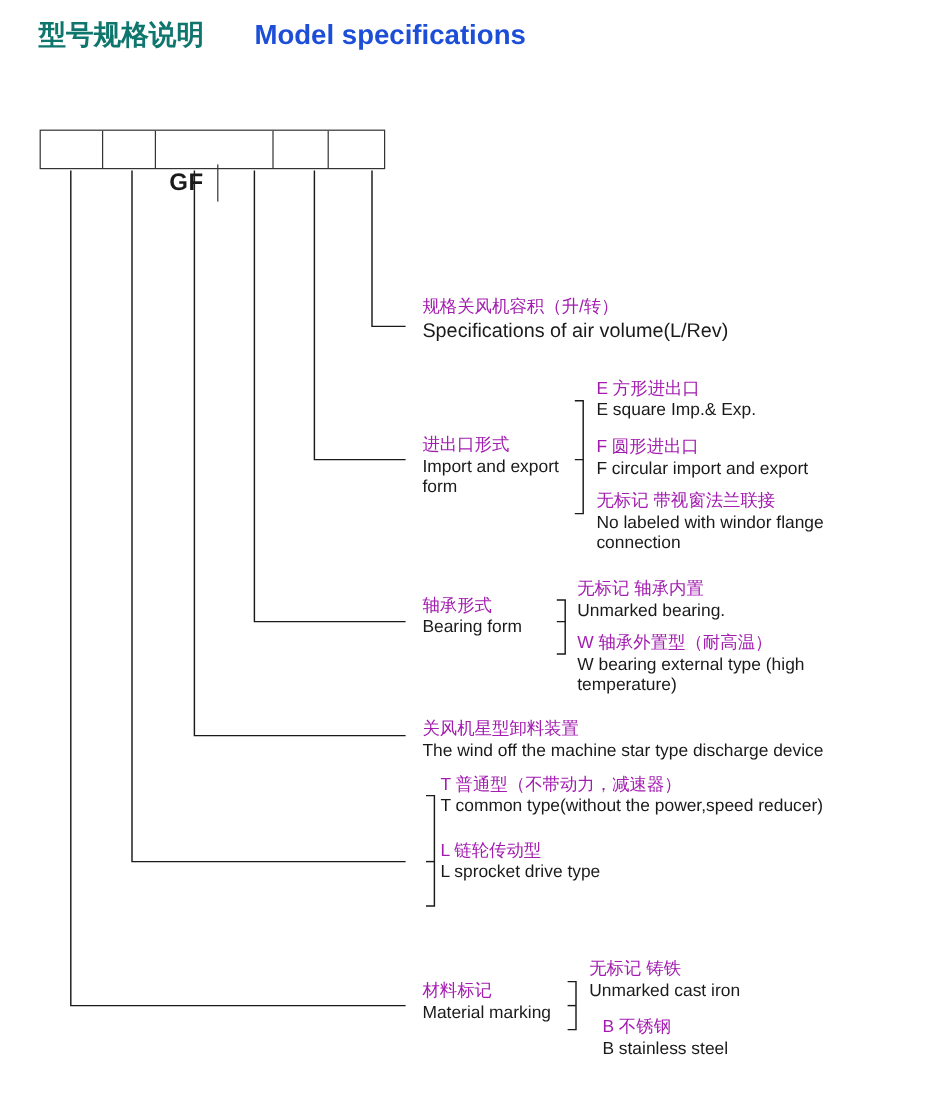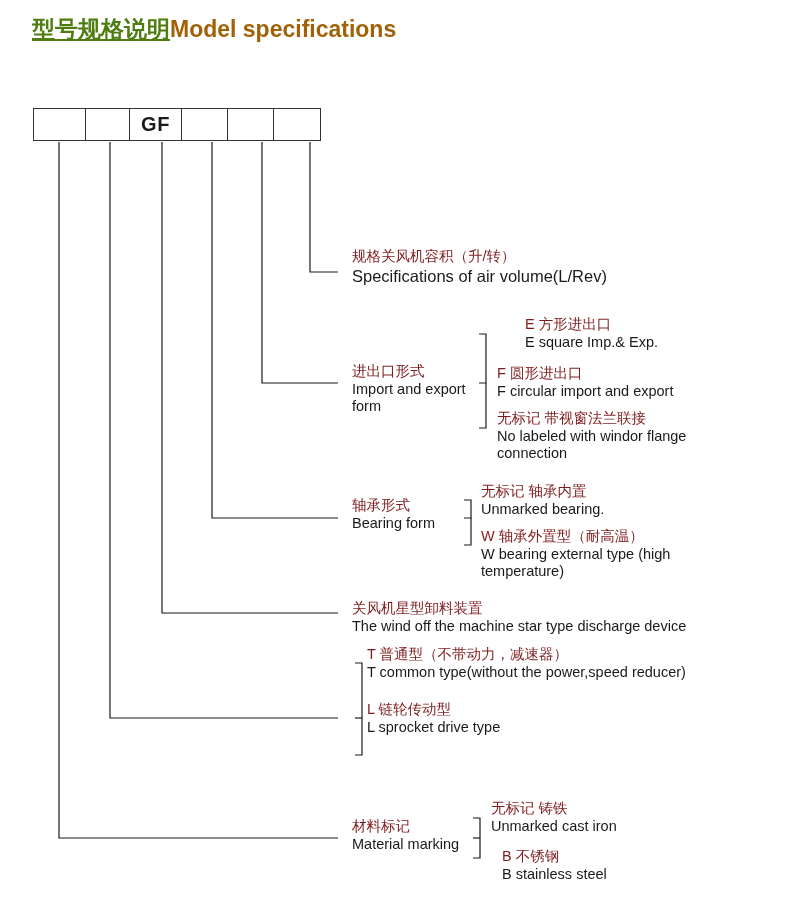--- a/index.html
+++ b/index.html
@@ -24,22 +24,22 @@
 
   
   .title {
     position: absolute;
     left: 32px;
     top: 14px;
     font-size: 23px;
     font-weight: bold;
     white-space: nowrap;
   }
-  .title .cn { color: #4d7c0f; text-decoration: underline; }
-  .title .en { color: #a16207; }
+  .title .cn { color: #0f766e; }
+  .title .en { color: #1d4ed8; margin-left: 42px; }
 
   
   .boxrow {
     position: absolute;
     left: 33px;
     top: 108px;
     display: flex;
     border: 1px solid #333;
     height: 33px;
     box-sizing: border-box;
@@ -52,21 +52,21 @@
     display: flex;
     align-items: center;
     justify-content: center;
     font-size: 20px;
     font-weight: bold;
     letter-spacing: 0.5px;
   }
   .boxcell:last-child { border-right: none; }
   .w-a { width: 52px; }
   .w-b { width: 44px; }
-  .w-c { width: 52px; }
+  .w-c { width: 52px; margin-top: 28px; }
   .w-d { width: 46px; }
   .w-e { width: 46px; }
   .w-f { width: 46px; }
 
   
   svg.lines {
     position: absolute;
     left: 0; top: 0;
     width: 789px;
     height: 916px;
@@ -74,21 +74,21 @@
   }
 
   
   .lbl {
     position: absolute;
     line-height: 1.22;
     white-space: nowrap;
   }
   .cn-t {
     font-size: 14.5px;
-    color: #7f1d1d;
+    color: #a21caf;
   }
   .en-t {
     font-size: 14.5px;
     color: #1a1a1a;
   }
   .big-en {
     font-size: 16.5px;
   }
   .wrap2 { white-space: normal; }
 </style>
@@ -142,21 +142,21 @@
   <div class="lbl" style="left:352px; top:248px;">
     <div class="cn-t">规格关风机容积（升/转）</div>
     <div class="en-t big-en">Specifications of air volume(L/Rev)</div>
   </div>
 
   <div class="lbl" style="left:352px; top:363px;">
     <div class="cn-t">进出口形式</div>
     <div class="en-t wrap2" style="width:120px;">Import and export form</div>
   </div>
 
-  <div class="lbl" style="left:497px; top:316px;margin-left:28px;">
+  <div class="lbl" style="left:497px; top:316px;">
     <div class="cn-t">E 方形进出口</div>
     <div class="en-t">E square Imp.&amp; Exp.</div>
   </div>
   <div class="lbl" style="left:497px; top:365px;">
     <div class="cn-t">F 圆形进出口</div>
     <div class="en-t">F circular import and export</div>
   </div>
   <div class="lbl" style="left:497px; top:410px;">
     <div class="cn-t">无标记 带视窗法兰联接</div>
     <div class="en-t wrap2" style="width:232px;">No labeled with windor flange connection</div>

